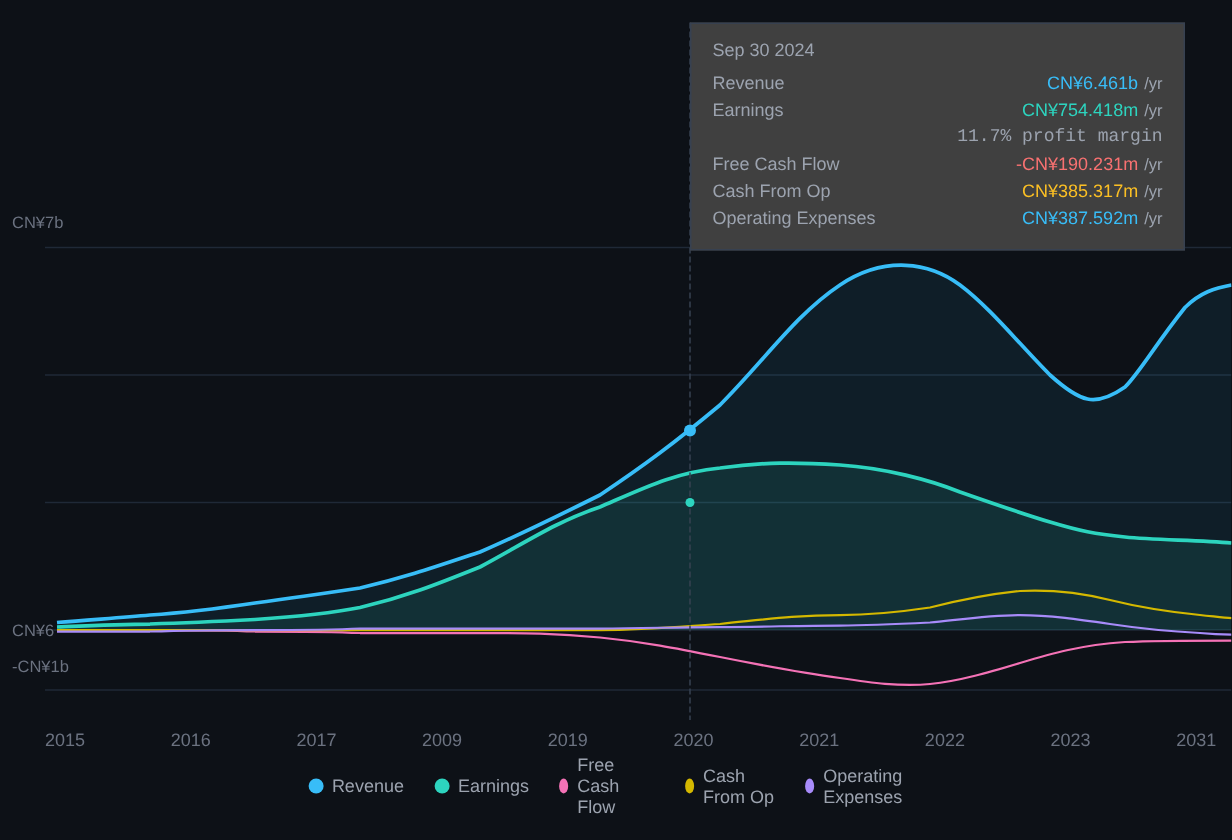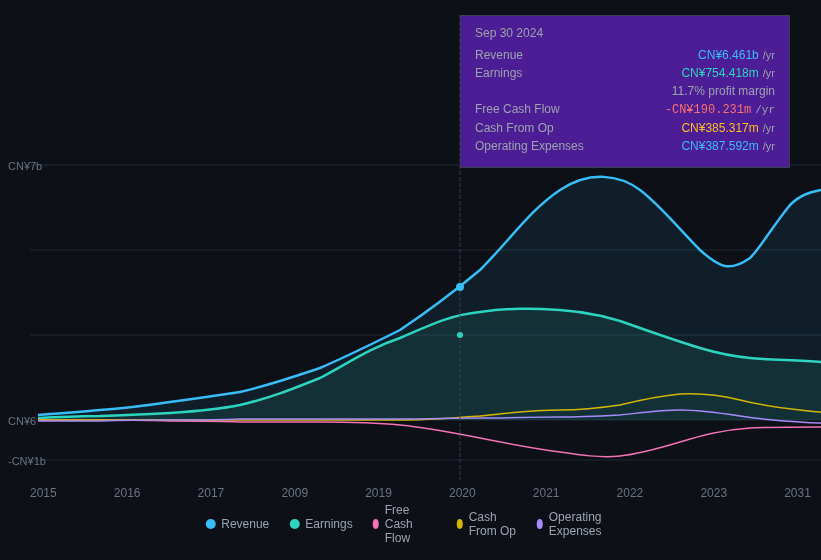--- a/index.html
+++ b/index.html
@@ -17,21 +17,21 @@
       height: 560px;
       position: relative;
       background: #0d1117;
     }
 
     
     .tooltip {
       position: absolute;
       top: 15px;
       left: 460px;
-      background: #4c1d95;
+      background: #404040;
       border: 1px solid #374151;
       padding: 10px 14px;
       min-width: 330px;
       z-index: 10;
     }
     .tooltip-date {
       color: #9ca3af;
       font-size: 12px;
       margin-bottom: 8px;
     }
@@ -51,22 +51,22 @@
       font-size: 12px;
       font-weight: 500;
     }
     .tooltip-sub {
       color: #9ca3af;
       font-size: 11px;
       margin-left: 4px;
     }
     .color-blue { color: #38bdf8; }
     .color-teal { color: #2dd4bf; }
-    .color-gray { color: #9ca3af; }
-    .color-red { color: #f87171; font-family: Liberation Mono, monospace; }
+    .color-gray { color: #9ca3af; font-family: Liberation Mono, monospace; }
+    .color-red { color: #f87171; }
     .color-yellow { color: #fbbf24; }
 
     
     .y-label {
       position: absolute;
       left: 8px;
       color: #6b7280;
       font-size: 11px;
     }
 
@@ -112,23 +112,23 @@
 
     
     .chart-svg {
       position: absolute;
       top: 0;
       left: 0;
       width: 100%;
       height: 100%;
     }
 
-    .cn7b { top: 160px; }
+    .cn7b { top: 143px; }
     .cn0 { top: 415px; }
-    .cn-1b { top: 455px; }
+    .cn-1b { top: 439px; }
   </style>
 </head>
 <body>
 
 <div class="chart-container">
 
   <svg class="chart-svg" viewBox="0 0 821 560" preserveAspectRatio="none">
 
     <rect width="821" height="560" fill="#0d1117"></rect>
 

